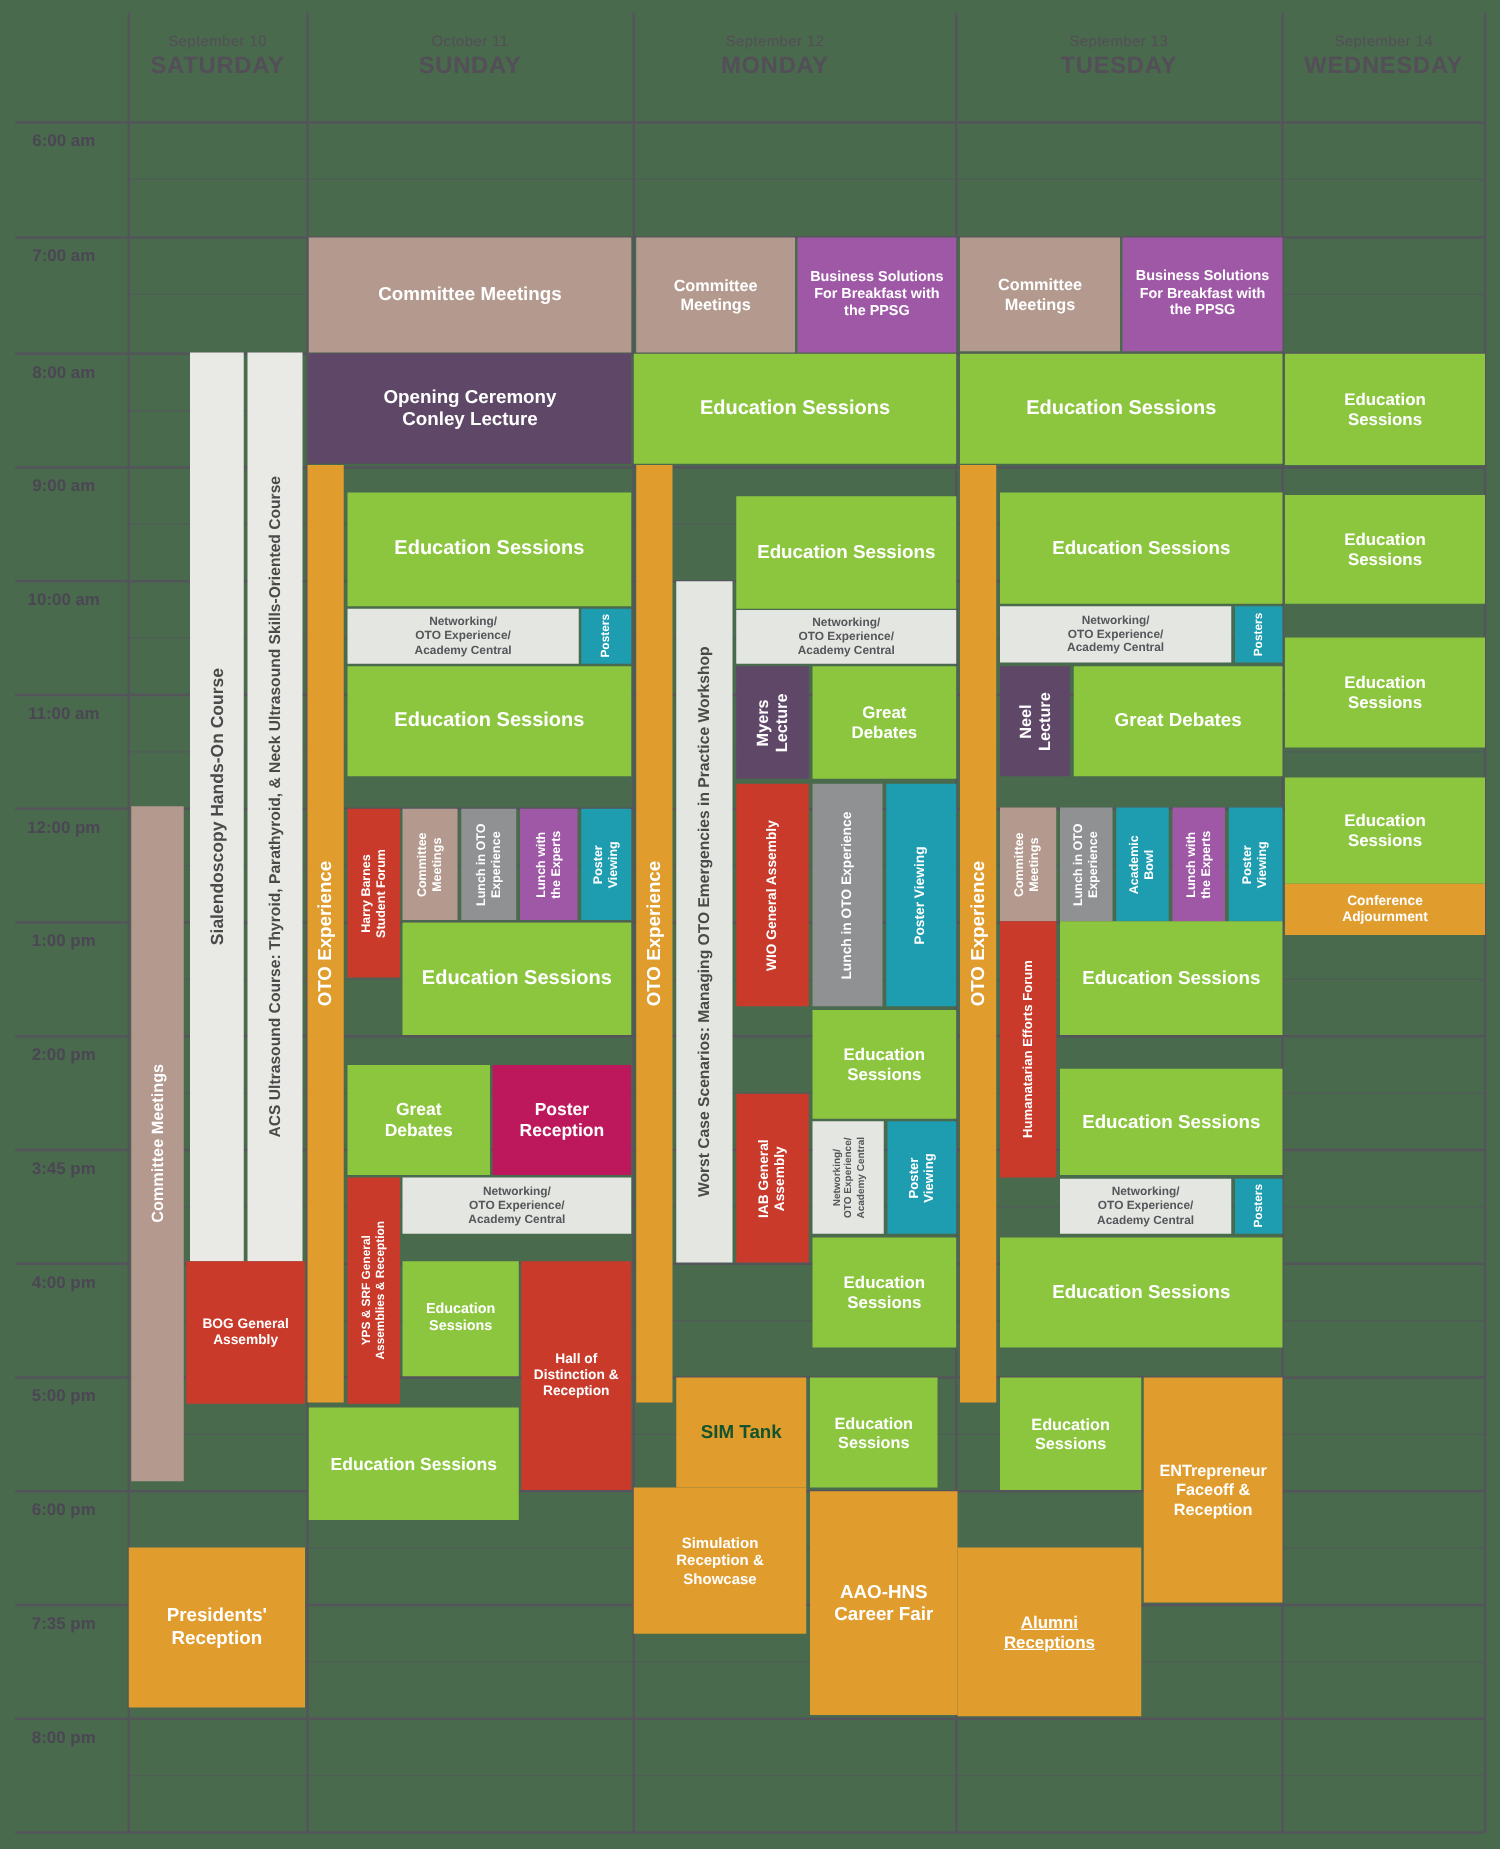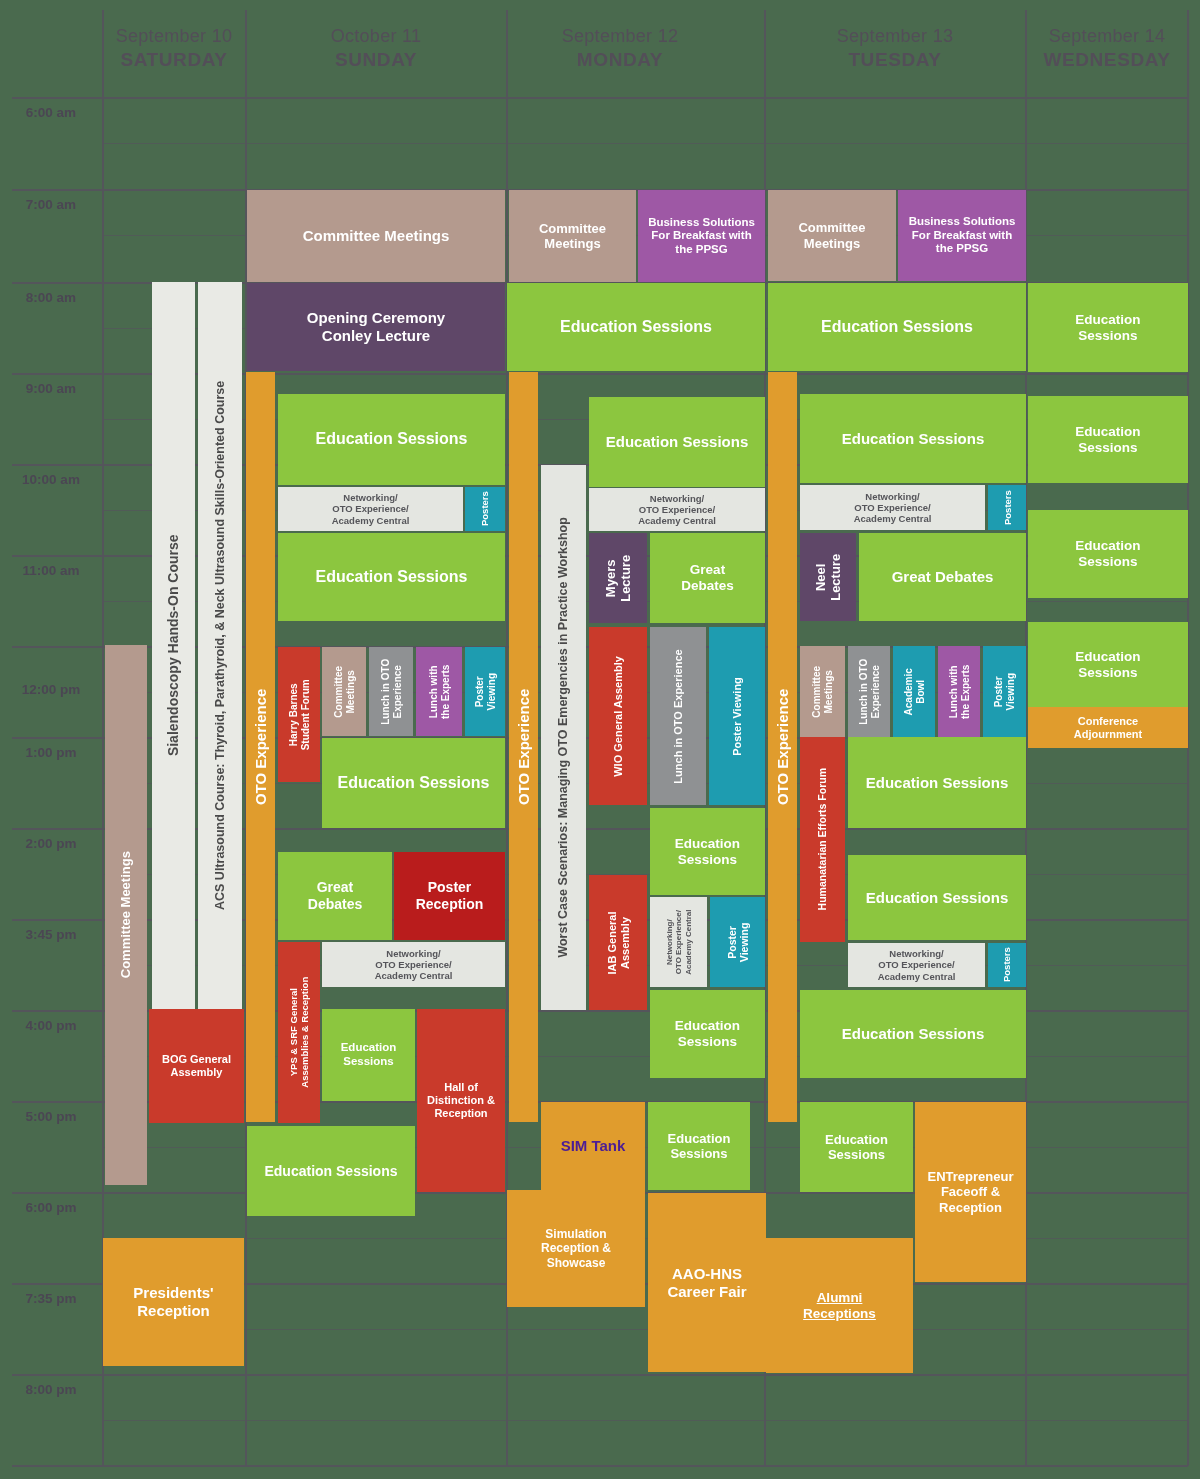--- a/index.html
+++ b/index.html
@@ -3,21 +3,21 @@
 <meta charset="utf-8">
 <style>
   :root{ --line:#54555B; }
   html,body{margin:0;padding:0;background:#4A6A4E;}
   #canvas{position:relative;width:1200px;height:1479px;background:#4A6A4E;
           font-family:"Liberation Sans", sans-serif;overflow:hidden;}
   .vline{position:absolute;width:2px;background:var(--line);}
   .hline{position:absolute;height:2px;background:var(--line);}
   .hhalf{position:absolute;height:1px;background:var(--line);opacity:.7;}
   .day-header{position:absolute;text-align:center;color:#534E58;width:220px;}
-  .day-date{font-size:18px;font-weight:400;letter-spacing:.3px;}
+  .day-date{font-size:12px;font-weight:400;letter-spacing:.3px;}
   .day-name{font-size:19px;font-weight:700;letter-spacing:.6px;margin-top:2px;}
   .time-label{position:absolute;left:4px;width:94px;text-align:center;
               font-size:13.5px;font-weight:600;color:#4B4653;}
   .event{position:absolute;display:flex;align-items:center;justify-content:center;
          text-align:center;color:#FFFFFF;font-weight:700;box-sizing:border-box;}
   .event:not(.v){padding:2px;}
   .lbl{white-space:pre-line;line-height:1.18;display:block;}
   .event.v .lbl{transform:rotate(-90deg);flex:none;}
 </style>
 </head>
@@ -85,21 +85,21 @@
         <div class="day-name">WEDNESDAY</div>
       </div>
     </div>
   <div id="time-layer">
       <div class="time-label" style="top: 105px;">6:00 am</div>
       <div class="time-label" style="top: 197px;">7:00 am</div>
       <div class="time-label" style="top: 290px;">8:00 am</div>
       <div class="time-label" style="top: 381px;">9:00 am</div>
       <div class="time-label" style="top: 472px;">10:00 am</div>
       <div class="time-label" style="top: 563px;">11:00 am</div>
-      <div class="time-label" style="top: 654px; margin-top: 28px;">12:00 pm</div>
+      <div class="time-label" style="top: 654px;">12:00 pm</div>
       <div class="time-label" style="top: 745px;">1:00 pm</div>
       <div class="time-label" style="top: 836px;">2:00 pm</div>
       <div class="time-label" style="top: 927px;">3:45 pm</div>
       <div class="time-label" style="top: 1018px;">4:00 pm</div>
       <div class="time-label" style="top: 1109px;">5:00 pm</div>
       <div class="time-label" style="top: 1200px;">6:00 pm</div>
       <div class="time-label" style="top: 1291px;">7:35 pm</div>
       <div class="time-label" style="top: 1382px;">8:00 pm</div>
     </div>
   <div id="event-layer">
@@ -164,21 +164,21 @@
         <span class="lbl" style="width: 83px;">Poster
 Viewing</span>
       </div>
       <div class="event" style="left: 322px; top: 738px; width: 183px; height: 90px; background: rgb(140, 198, 63); color: rgb(255, 255, 255); font-size: 16px;">
         <span class="lbl" style="max-width: 179px;">Education Sessions</span>
       </div>
       <div class="event" style="left: 278px; top: 852px; width: 114px; height: 88px; background: rgb(140, 198, 63); color: rgb(255, 255, 255); font-size: 14px;">
         <span class="lbl" style="max-width: 110px;">Great
 Debates</span>
       </div>
-      <div class="event" style="left: 394px; top: 852px; width: 111px; height: 88px; background: #b91c1c; color: rgb(255, 255, 255); font-size: 14px;">
+      <div class="event" style="left: 394px; top: 852px; width: 111px; height: 88px; background: #be185d; color: rgb(255, 255, 255); font-size: 14px;">
         <span class="lbl" style="max-width: 107px;">Poster
 Reception</span>
       </div>
       <div class="event v" style="left: 278px; top: 942px; width: 42px; height: 181px; background: rgb(201, 58, 43); color: rgb(255, 255, 255); font-size: 9.5px;">
         <span class="lbl" style="width: 175px;">YPS &amp; SRF General
 Assemblies &amp; Reception</span>
       </div>
       <div class="event" style="left: 322px; top: 942px; width: 183px; height: 45px; background: rgb(228, 230, 225); color: rgb(85, 85, 90); font-size: 9.5px; font-weight: 600;">
         <span class="lbl" style="max-width: 179px;">Networking/
 OTO Experience/
@@ -253,21 +253,21 @@
 Academy Central</span>
       </div>
       <div class="event v" style="left: 710px; top: 897px; width: 55px; height: 90px; background: rgb(30, 156, 176); color: rgb(255, 255, 255); font-size: 10.5px;">
         <span class="lbl" style="width: 84px;">Poster
 Viewing</span>
       </div>
       <div class="event" style="left: 650px; top: 990px; width: 115px; height: 88px; background: rgb(140, 198, 63); color: rgb(255, 255, 255); font-size: 13.5px;">
         <span class="lbl" style="max-width: 111px;">Education
 Sessions</span>
       </div>
-      <div class="event" style="left: 541px; top: 1102px; width: 104px; height: 88px; background: rgb(224, 156, 45); color: #4c1d95; font-size: 15px;">
+      <div class="event" style="left: 541px; top: 1102px; width: 104px; height: 88px; background: rgb(224, 156, 45); color: #14532d; font-size: 15px;">
         <span class="lbl" style="max-width: 100px;">SIM Tank</span>
       </div>
       <div class="event" style="left: 648px; top: 1102px; width: 102px; height: 88px; background: rgb(140, 198, 63); color: rgb(255, 255, 255); font-size: 13px;">
         <span class="lbl" style="max-width: 98px;">Education
 Sessions</span>
       </div>
       <div class="event" style="left: 507px; top: 1190px; width: 138px; height: 117px; background: rgb(224, 156, 45); color: rgb(255, 255, 255); font-size: 12px;">
         <span class="lbl" style="max-width: 134px;">Simulation
 Reception &amp;
 Showcase</span>

